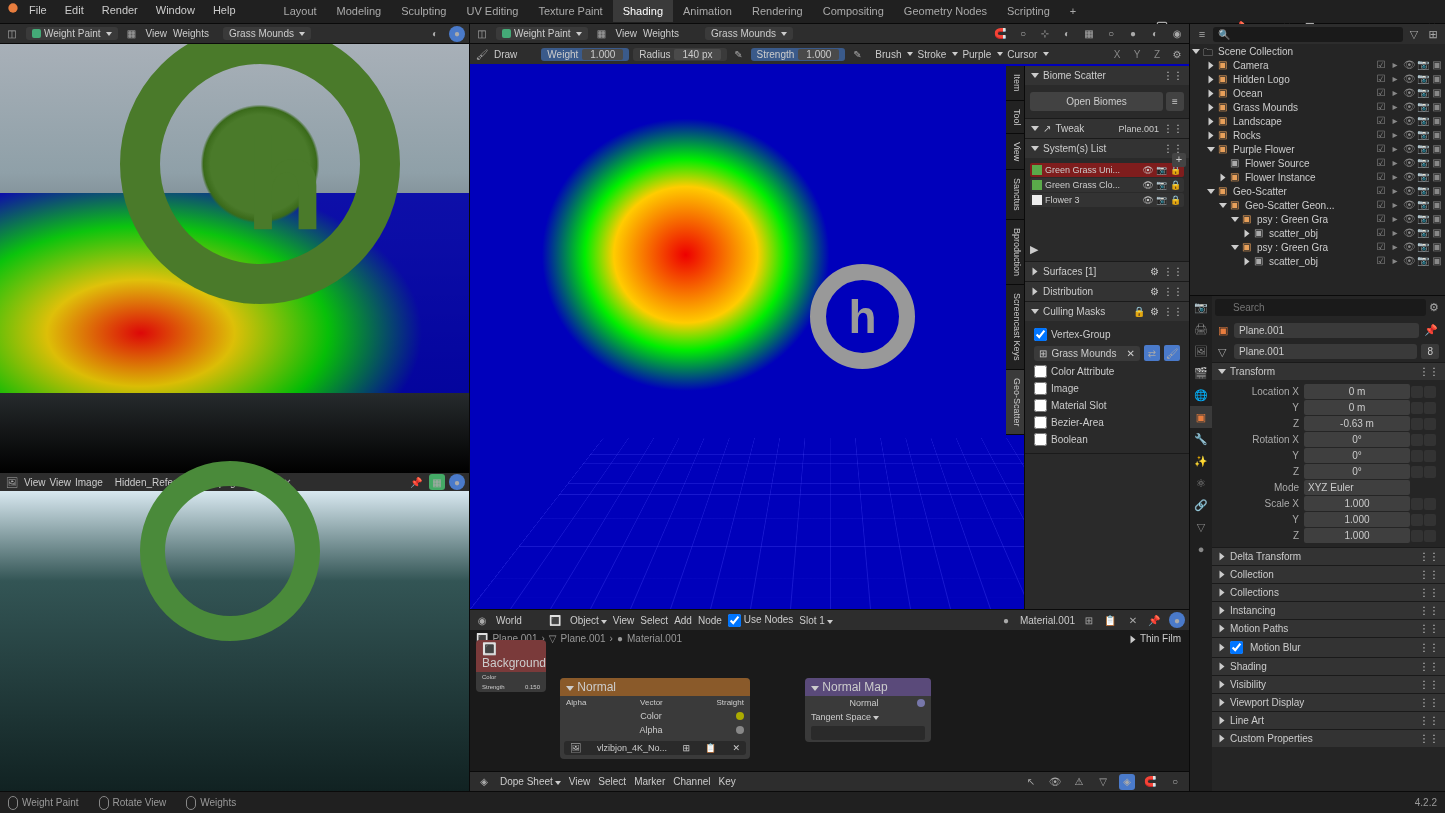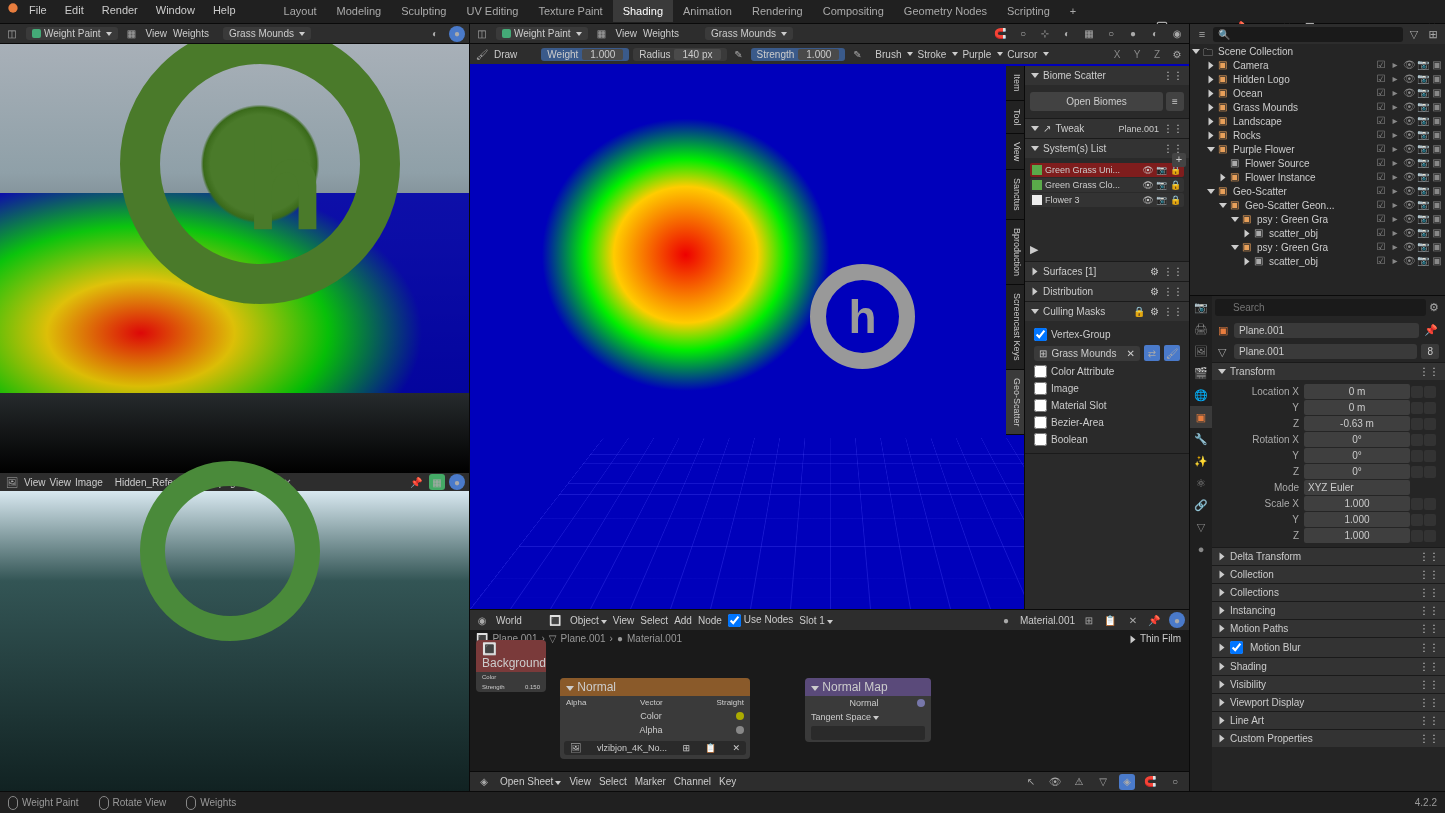--- a/index.html
+++ b/index.html
@@ -488,21 +488,21 @@
         <div class="node-row">
             <div class="dropdown" style="width:100%;"><span>Tangent Space</span><span class="tri"></span></div>
           </div>
         <div class="node-row">
             <div style="width:100%;height:14px;background:#2a2a2a;border-radius:2px;"></div>
           </div>
       </div>
     </div>
     <div class="dope-header">
       <span class="icon-btn">◈</span>
-      <div class="dropdown"><span>Open Sheet</span><span class="tri"></span></div>
+      <div class="dropdown"><span>Dope Sheet</span><span class="tri"></span></div>
       <span class="hitem">View</span>
       <span class="hitem">Select</span>
       <span class="hitem">Marker</span>
       <span class="hitem">Channel</span>
       <span class="hitem">Key</span>
       <span style="margin-left:auto"></span>
       <span class="icon-btn">↖</span>
       <span class="icon-btn">👁</span>
       <span class="icon-btn">⚠</span>
       <span class="icon-btn">▽</span>

